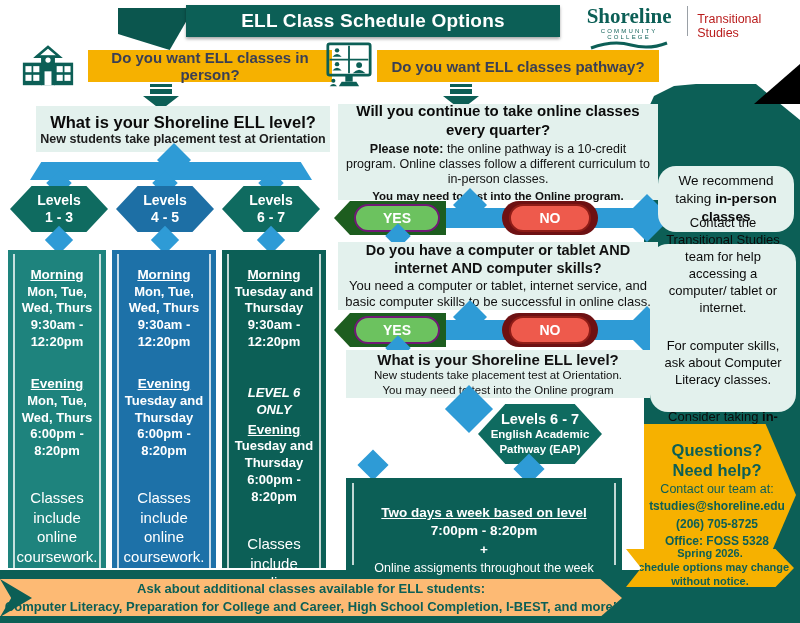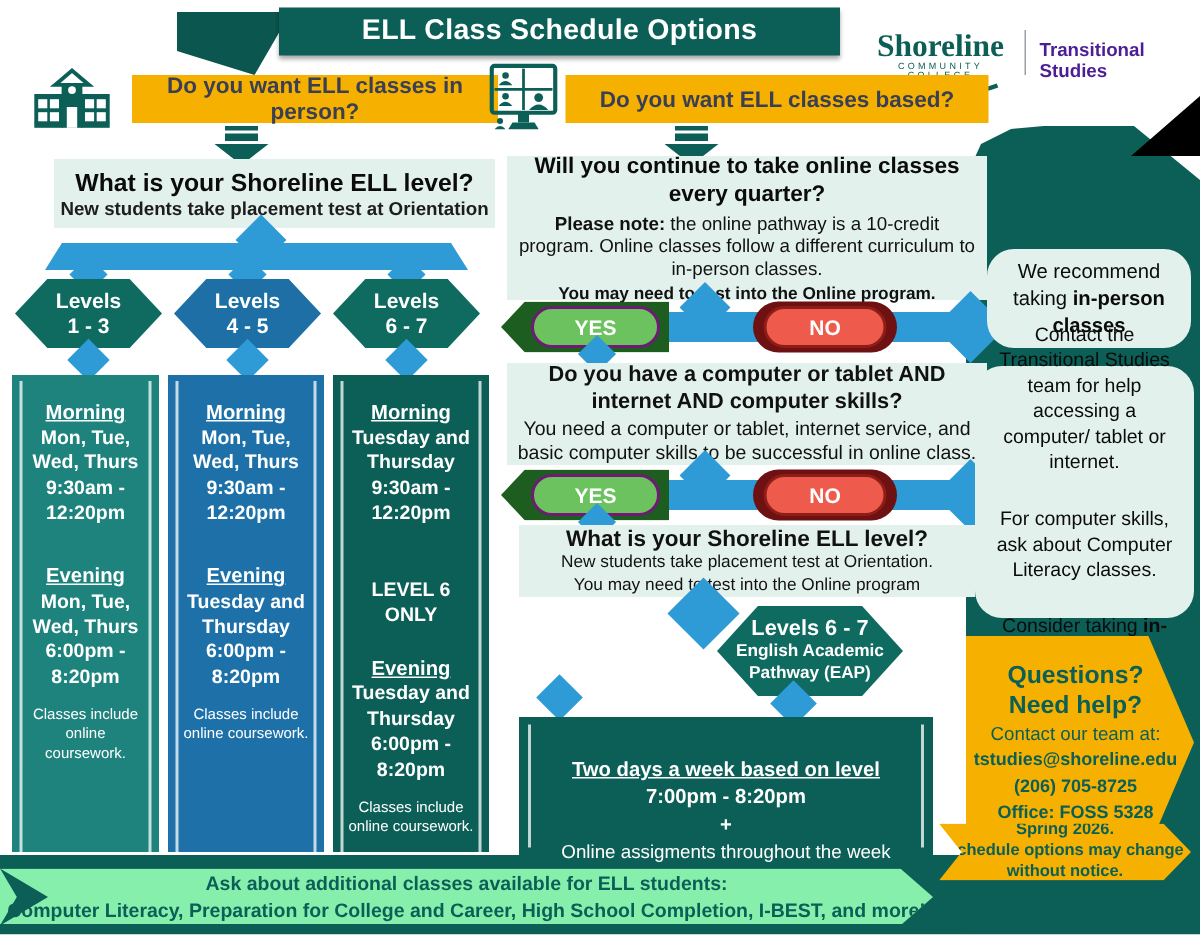--- a/index.html
+++ b/index.html
@@ -12,21 +12,21 @@
   .b{font-weight:bold;}
   .u{text-decoration:underline;}
 
   
   .title-banner{background:#0C5F56;color:#fff;font-size:19px;font-weight:bold;letter-spacing:.2px;
                 box-shadow:0 2px 3px rgba(0,0,0,.35);}
   .ribbon-fold{background:#0B564E;clip-path:polygon(0 0,100% 0,68% 100%,0 62%);}
   .logo-name{font-family:"Liberation Serif",serif;font-weight:bold;font-size:21px;color:#0C5F56;line-height:1;}
   .logo-sub{font-size:6px;letter-spacing:2.2px;color:#0C5F56;margin-top:1px;}
   .logo-divider{width:0;border-left:1.5px solid #9aa0a6;height:30px;margin:0 9px;}
-  .logo-dept{font-size:12.5px;font-weight:bold;color:#4c1d95;padding-top:6px;}
+  .logo-dept{font-size:12.5px;font-weight:normal;color:#b91c1c;padding-top:6px;}
 
   
   .gold{background:#F6B100;}
   .q-banner{color:#3A3F54;font-size:15px;font-weight:bold;}
 
   
   .mint{background:#E3F1ED;}
   .mint-title{font-weight:bold;color:#0b0b0b;}
   .mint-sub{color:#1d1d1d;}
 
@@ -47,23 +47,23 @@
   .pill-yes{background:#6CC25F;border:2px solid #701a75;}
   .pill-no{background:#EE5A4C;border:2px solid #8f1d17;}
 
   
   .col{color:#fff;}
   .col-inner{position:absolute;top:4px;bottom:0;left:5px;right:5px;
              border-left:2px solid rgba(255,255,255,.75);border-right:2px solid rgba(255,255,255,.75);}
   .col-content{position:relative;padding:16px 8px 0;font-size:13px;font-weight:bold;line-height:1.3;text-align:center;}
   .col-head{font-size:13.5px;}
   .col-evening{margin-top:24px;}
-  .col-note{margin-top:10px;font-size:10px;font-weight:normal;line-height:1.3;}
+  .col-note{margin-top:28px;font-size:15px;font-weight:normal;line-height:1.3;}
   .col-special:empty{display:none;}
-  .col-special{margin-bottom:18px;}
+  .col-special{margin-bottom:2px;font-style:italic;}
 
   
   .m1-title{font-size:15px;font-weight:bold;line-height:1.25;color:#0b0b0b;}
   .m1-note{font-size:12.5px;line-height:1.23;color:#111;margin-top:2px;}
   .m1-note2{font-size:11.5px;font-weight:bold;margin-top:2px;}
   .m2-title{font-size:14.5px;font-weight:bold;line-height:1.22;}
   .m2-body{font-size:13px;line-height:1.23;margin-top:1px;}
   .m3-title{font-size:15px;font-weight:bold;}
   .m3-line{font-size:11.5px;line-height:1.25;}
 
@@ -77,37 +77,37 @@
   .black-tri{background:#000;clip-path:polygon(0 100%,100% 0,100% 100%);}
   .round-mint{background:#E3F1ED;border-radius:18px;font-size:13.5px;line-height:1.32;color:#0b0b0b;}
   .help-panel{background:#F6B100;clip-path:polygon(0 0,80% 0,100% 50%,80% 100%,0 100%);color:#0C5F56;text-align:center;}
   .help-big{font-size:16.5px;font-weight:bold;line-height:1.25;}
   .help-line{font-size:12.5px;line-height:1.4;}
   .help-line-b{font-size:12px;font-weight:bold;line-height:1.45;}
   .spring{background:#F6B100;clip-path:polygon(0 0,89% 0,100% 50%,89% 100%,0 100%,9% 50%);
           color:#0C5F56;font-size:11px;font-weight:bold;line-height:1.25;}
 
   
-  .bottom-banner{background:#86efac;clip-path:polygon(0 0,96.5% 0,100% 50%,96.5% 100%,0 100%);
+  .bottom-banner{background:#fdba74;clip-path:polygon(0 0,96.5% 0,100% 50%,96.5% 100%,0 100%);
                  color:#0C5F56;font-size:13px;font-weight:bold;line-height:1.4;}
   .bottom-chevron{background:#0C5F56;clip-path:polygon(0 0,100% 50%,0 100%,35% 50%);}
 </style>
 </head>
 <body>
 
 <div id="stage">
 
   <div class="c teal" style="left:0;top:570;width:800px;height:53px;top:570px;"></div>
   <div class="c blob" style="left:644px;top:84px;width:156px;height:539px;"></div>
   <div class="c black-tri" style="left:754px;top:64px;width:46px;height:40px;"></div>
 
   <div class="c ribbon-fold" style="left:118px;top:8px;width:76px;height:42px;"></div>
   <div class="c title-banner flex" style="left:186px;top:5px;width:374px;height:32px;">ELL Class Schedule Options</div>
 
-  <div class="c" style="left:580px;top:20px;display:flex;">
+  <div class="c" style="left:580px;top:6px;display:flex;">
     <div class="col-flex" style="align-items:center;">
       <div class="logo-name">Shoreline</div>
       <div class="logo-sub">COMMUNITY COLLEGE</div>
       <svg width="84" height="10">
         <path d="M4,8 Q26,0 44,5 T80,3" stroke="#0C5F56" stroke-width="3" fill="none"></path>
       </svg>
     </div>
     <div class="logo-divider"></div>
     <div class="logo-dept">Transitional Studies</div>
   </div>
@@ -140,21 +140,21 @@
     <circle cx="36" cy="25" r="3.2" fill="#0C5F56"></circle>
       <path d="M29,34 q7,-8 14,0z" fill="#0C5F56"></path>
     <circle cx="12" cy="24" r="2.4" fill="#0C5F56"></circle>
       <path d="M7,31 q5,-6 10,0z" fill="#0C5F56"></path>
     <rect x="21" y="36" width="8" height="7" fill="#0C5F56"></rect>
     <polygon points="14,48 36,48 33,43 17,43" fill="#0C5F56"></polygon>
     <circle cx="8" cy="42" r="2.2" fill="#0C5F56"></circle>
       <path d="M4,48 q4,-5 8,0z" fill="#0C5F56"></path>
   </svg>
 
-  <div class="c gold q-banner flex" style="left:377px;top:50px;width:282px;height:32px;">Do you want ELL classes based?</div>
+  <div class="c gold q-banner flex" style="left:377px;top:50px;width:282px;height:32px;">Do you want ELL classes pathway?</div>
 
   <svg class="c" style="left:142px;top:84px;" width="38" height="26" viewBox="0 0 38 26">
     <rect x="8" y="0" width="22" height="3" fill="#0C5F56"></rect>
     <rect x="8" y="5" width="22" height="5" fill="#0C5F56"></rect>
     <polygon points="1,12 37,12 19,26" fill="#0C5F56"></polygon>
   </svg>
   <svg class="c" style="left:442px;top:84px;" width="38" height="26" viewBox="0 0 38 26">
     <rect x="8" y="0" width="22" height="3" fill="#0C5F56"></rect>
     <rect x="8" y="5" width="22" height="5" fill="#0C5F56"></rect>
     <polygon points="1,12 37,12 19,26" fill="#0C5F56"></polygon>

